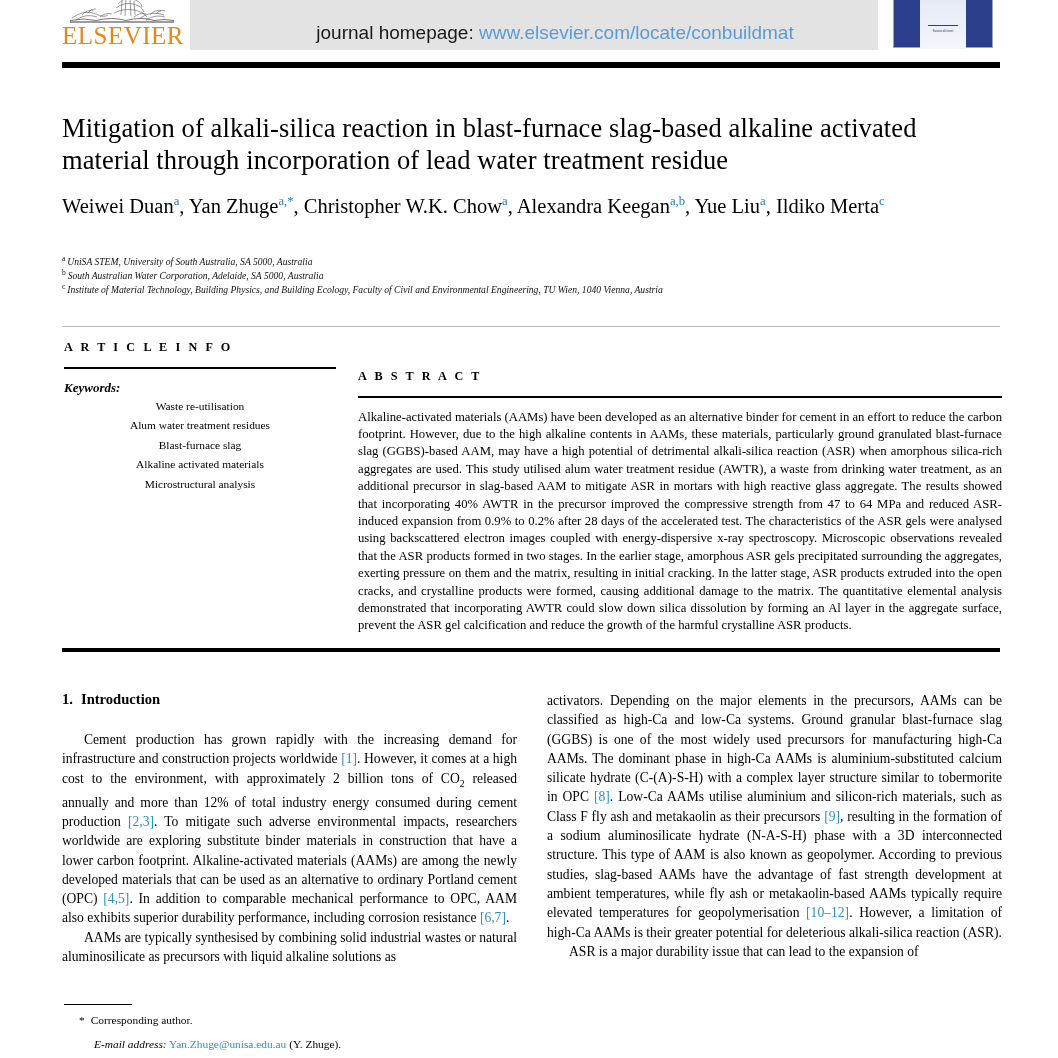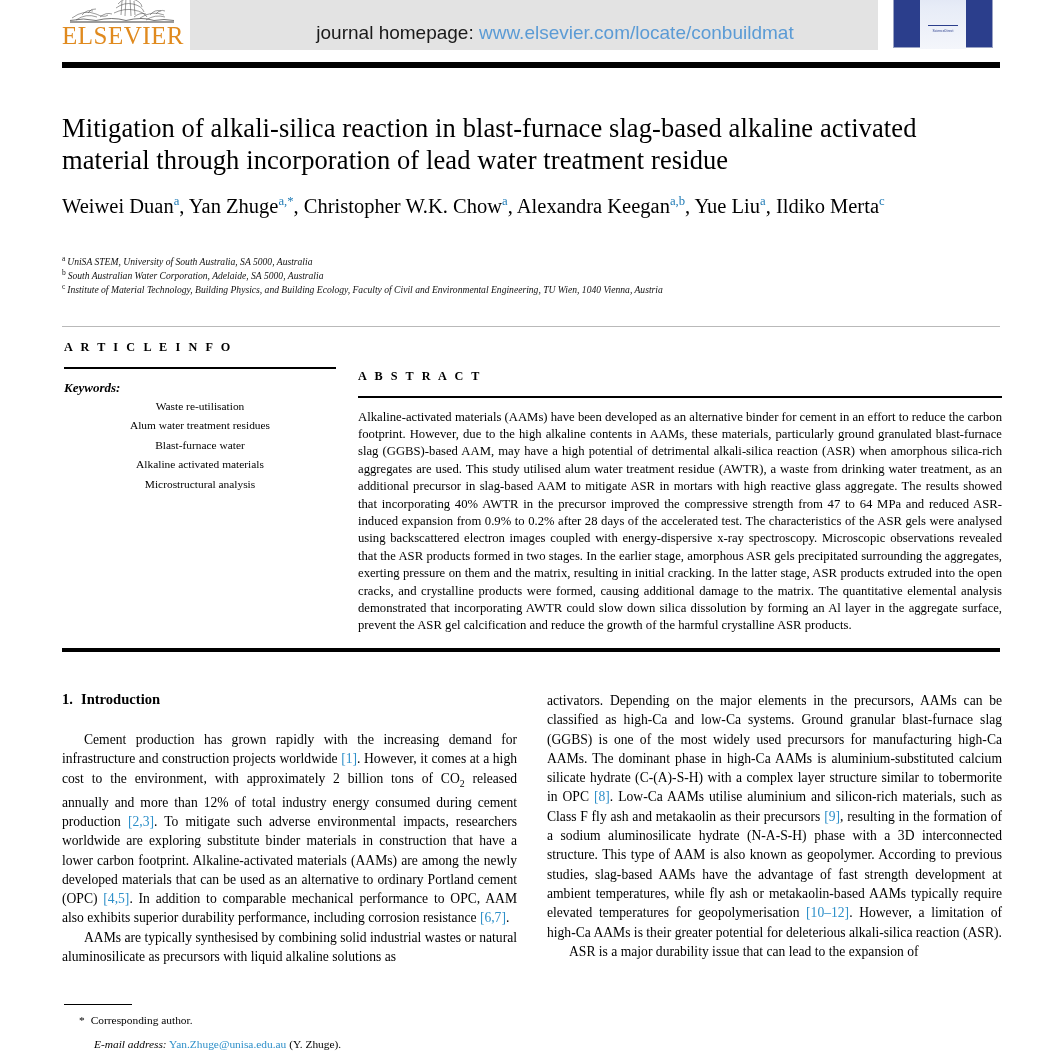--- a/index.html
+++ b/index.html
@@ -357,21 +357,21 @@
 
   <div class="rule-thin-panel-top"></div>
 
   <div class="info-col">
     <div class="sec-head">A R T I C L E   I N F O</div>
     <div class="sec-rule"></div>
     <div class="kw-title">Keywords:</div>
     <div id="keywords-list">
         <div class="kw-item">Waste re-utilisation</div>
         <div class="kw-item">Alum water treatment residues</div>
-        <div class="kw-item">Blast-furnace water</div>
+        <div class="kw-item">Blast-furnace slag</div>
         <div class="kw-item">Alkaline activated materials</div>
         <div class="kw-item">Microstructural analysis</div>
       </div>
   </div>
 
   <div class="abs-col">
     <div class="sec-head">A B S T R A C T</div>
     <div class="sec-rule"></div>
     <p class="abstract-text">Alkaline-activated materials (AAMs) have been developed as an alternative binder for cement in an effort to reduce the carbon footprint. However, due to the high alkaline contents in AAMs, these materials, particularly ground granulated blast-furnace slag (GGBS)-based AAM, may have a high potential of detrimental alkali-silica reaction (ASR) when amorphous silica-rich aggregates are used. This study utilised alum water treatment residue (AWTR), a waste from drinking water treatment, as an additional precursor in slag-based AAM to mitigate ASR in mortars with high reactive glass aggregate. The results showed that incorporating 40% AWTR in the precursor improved the compressive strength from 47 to 64 MPa and reduced ASR-induced expansion from 0.9% to 0.2% after 28 days of the accelerated test. The characteristics of the ASR gels were analysed using backscattered electron images coupled with energy-dispersive x-ray spectroscopy. Microscopic observations revealed that the ASR products formed in two stages. In the earlier stage, amorphous ASR gels precipitated surrounding the aggregates, exerting pressure on them and the matrix, resulting in initial cracking. In the latter stage, ASR products extruded into the open cracks, and crystalline products were formed, causing additional damage to the matrix. The quantitative elemental analysis demonstrated that incorporating AWTR could slow down silica dissolution by forming an Al layer in the aggregate surface, prevent the ASR gel calcification and reduce the growth of the harmful crystalline ASR products.</p>
   </div>

